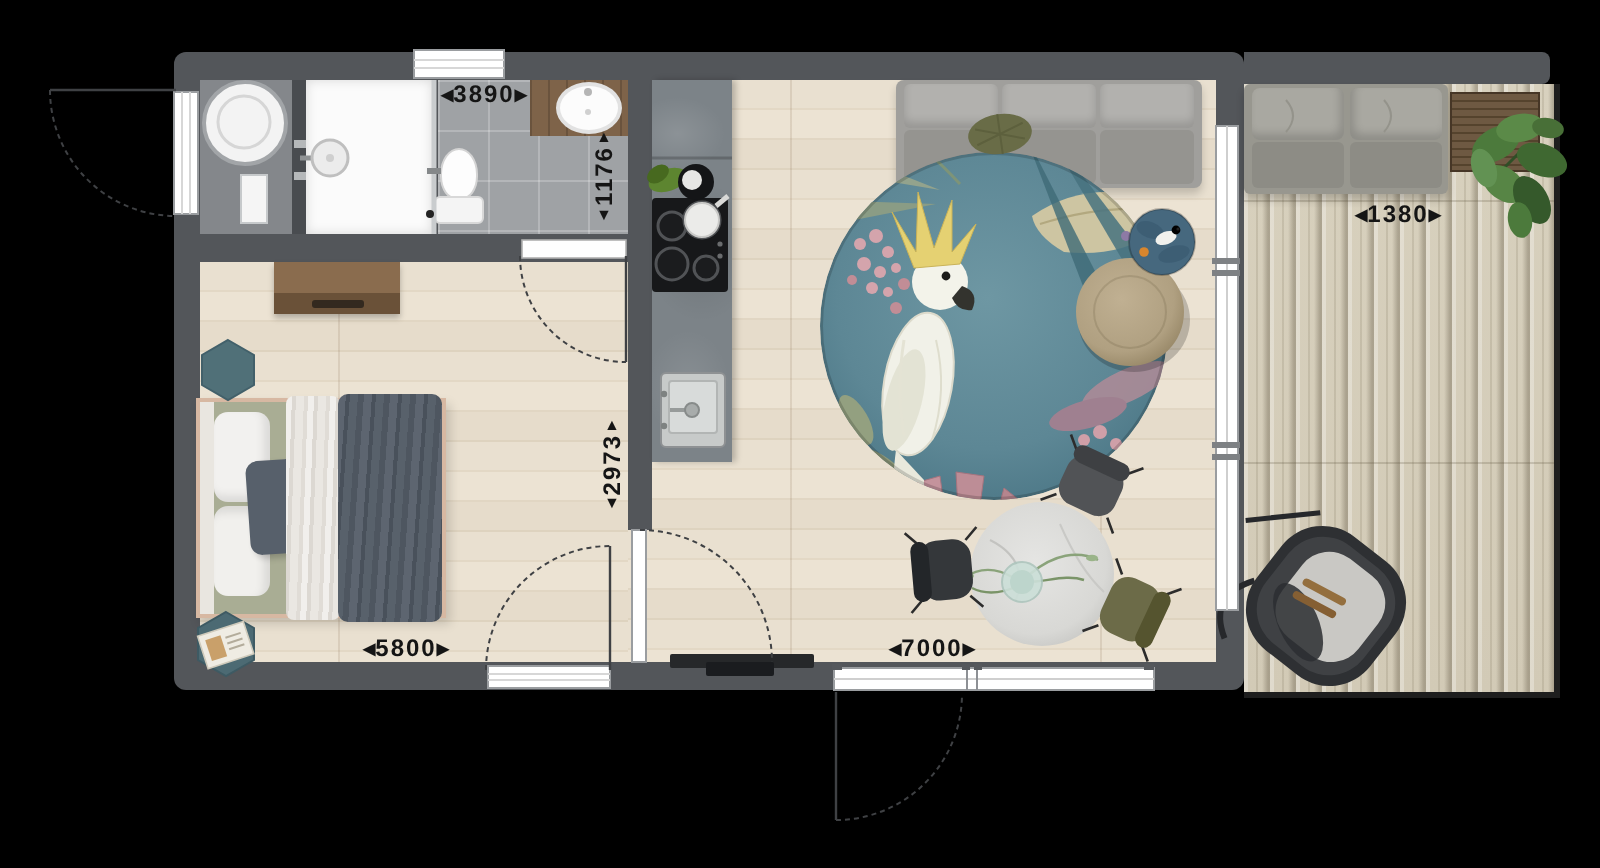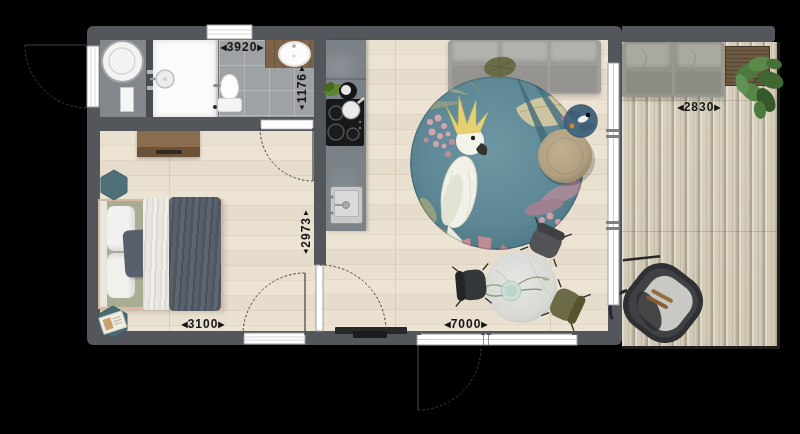--- a/index.html
+++ b/index.html
@@ -361,42 +361,42 @@
       <line x1="613.5" y1="63" x2="613.5" y2="305" stroke="#cfcfcf" stroke-width="1"></line>
       <rect x="606" y="129" width="14" height="3" fill="#7e8184"></rect>
       <rect x="606" y="135" width="14" height="3" fill="#7e8184"></rect>
       <rect x="606" y="221" width="14" height="3" fill="#7e8184"></rect>
       <rect x="606" y="227" width="14" height="3" fill="#7e8184"></rect>
     </g>
   </svg>
 
   <div class="abs dim h" style="left:202px;top:40px;width:80px;height:14px;">
     <span class="arr">◀</span>
-    <span class="num">3920</span>
+    <span class="num">3890</span>
     <span class="arr">▶</span>
   </div>
   <div class="abs dim v" style="left:292px;top:60px;height:56px;">
     <span class="arr">▲</span>
     <span class="num">1176</span>
     <span class="arr">▼</span>
   </div>
   <div class="abs dim v" style="left:296px;top:203px;height:58px;">
     <span class="arr">▲</span>
     <span class="num">2973</span>
     <span class="arr">▼</span>
   </div>
   <div class="abs dim h" style="left:163px;top:317px;width:80px;height:14px;">
     <span class="arr">◀</span>
-    <span class="num">3100</span>
+    <span class="num">5800</span>
     <span class="arr">▶</span>
   </div>
   <div class="abs dim h" style="left:426px;top:317px;width:80px;height:14px;">
     <span class="arr">◀</span>
     <span class="num">7000</span>
     <span class="arr">▶</span>
   </div>
   <div class="abs dim h" style="left:659px;top:100px;width:80px;height:14px;">
     <span class="arr">◀</span>
-    <span class="num">2830</span>
+    <span class="num">1380</span>
     <span class="arr">▶</span>
   </div>
 
 </div>
 
 </body></html>

